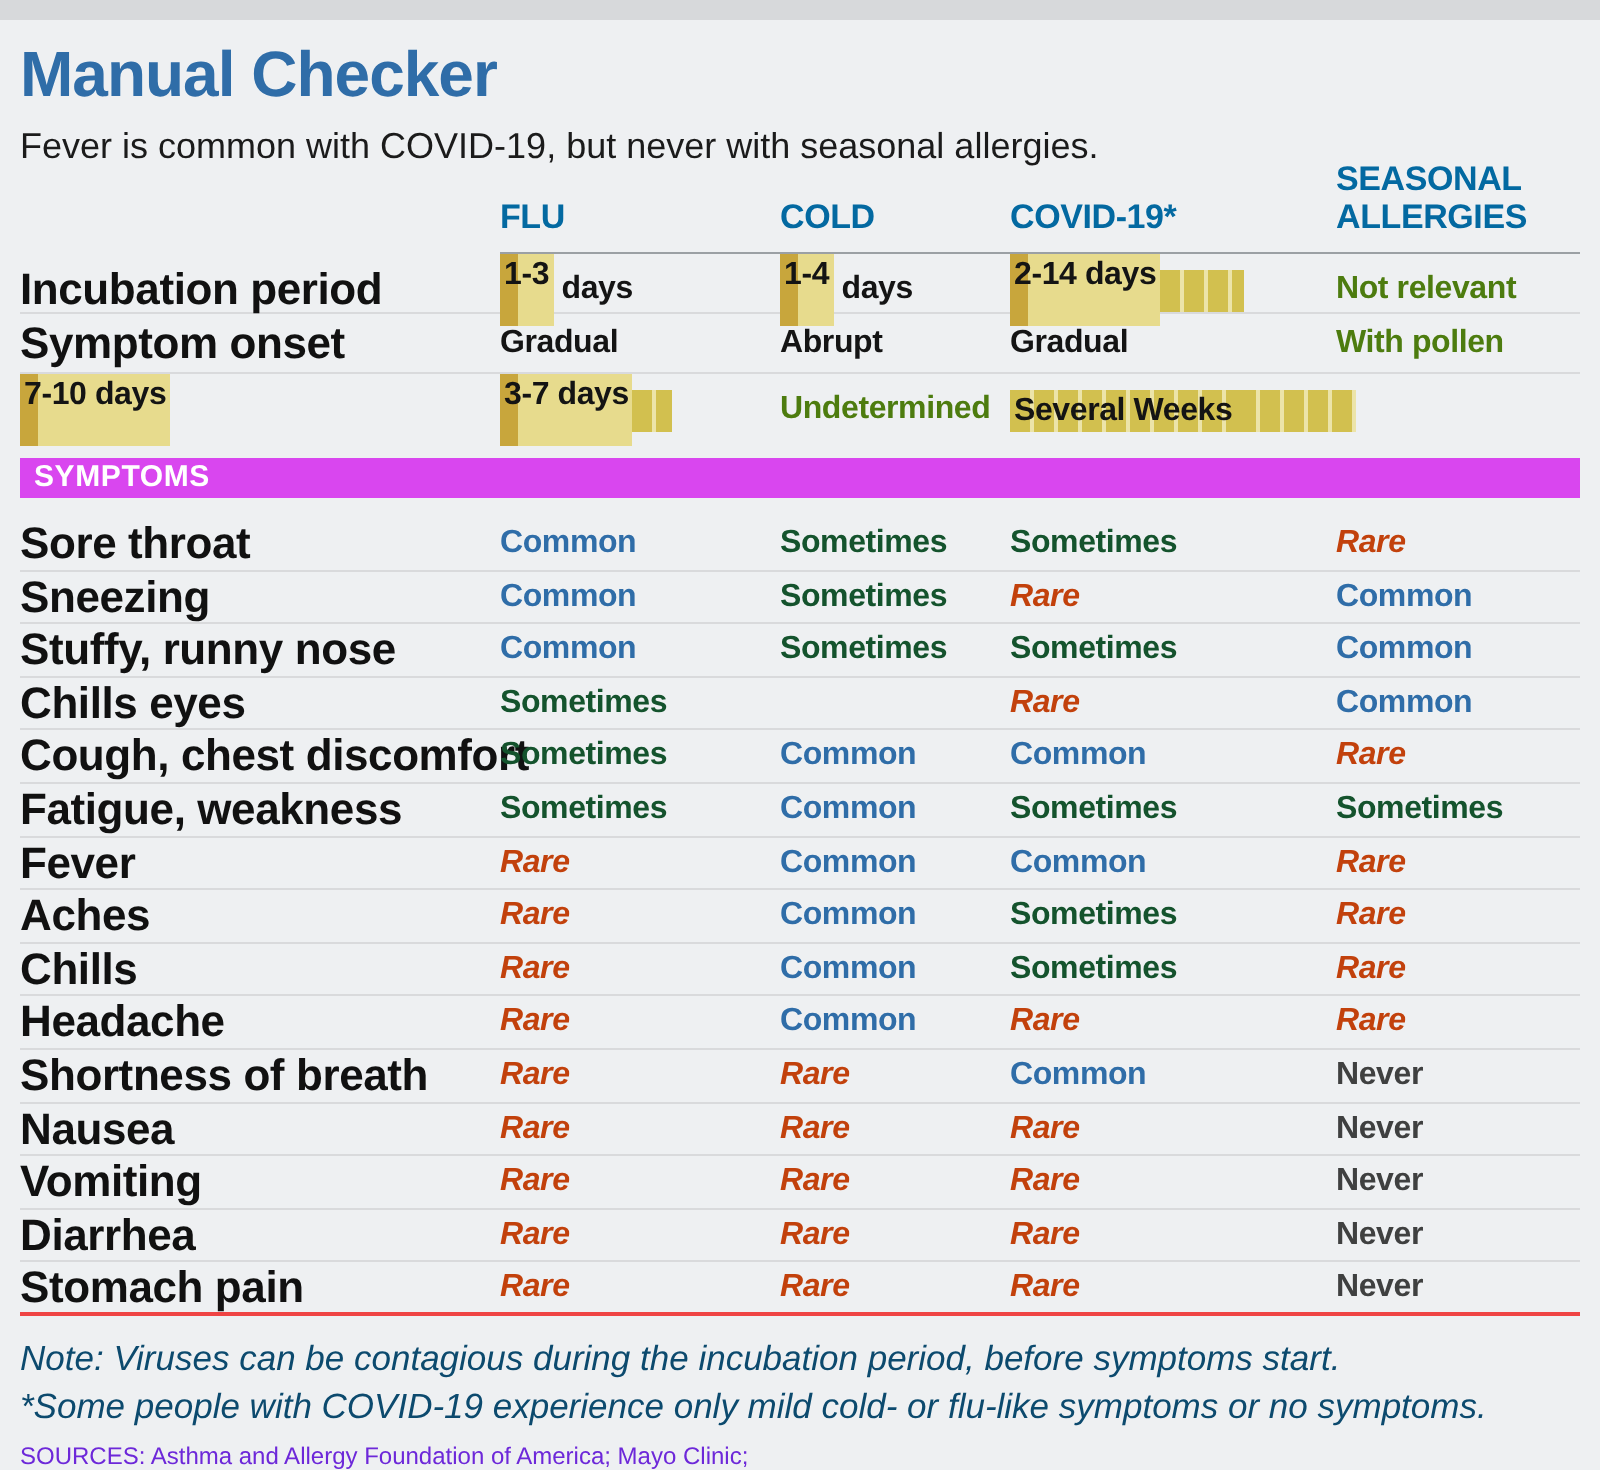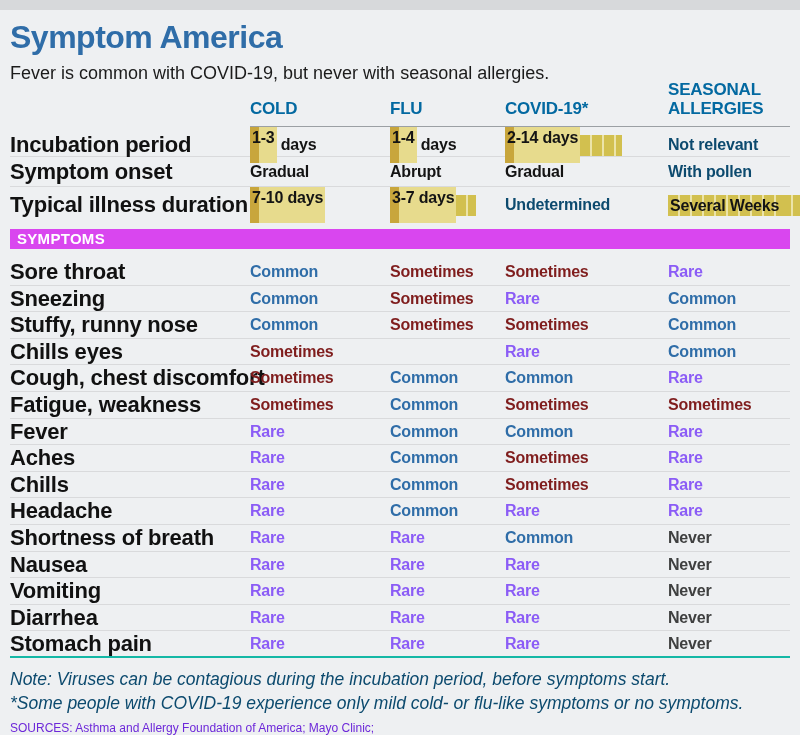--- a/index.html
+++ b/index.html
@@ -25,21 +25,21 @@
     border-bottom:1px solid #9ba0a4;padding-bottom:8px;letter-spacing:-0.2px;
   }
   .col-head.wrap{max-width:125px;}
   .head-spacer{border-bottom:none;}
   
   .ov-row{height:29px;}
   .ov-row + .ov-row{border-top:1px solid #d9dadc;}
   .cell{overflow:visible;white-space:nowrap;}
   .label-cell{font-weight:bold;font-stretch:condensed;font-size:22px;color:#111;letter-spacing:-0.2px;}
   .value-cell{font-weight:bold;font-stretch:condensed;font-size:16px;color:#141414;display:flex;align-items:center;letter-spacing:-0.2px;}
-  .value-cell.muted{color:#0c4a6e;}
+  .value-cell.muted{color:#4d7c0f;}
   .seg{white-space:pre;}
   .hl-solid{
     background:linear-gradient(90deg,#c8a63c 0 9px,#e7db8d 9px);
     display:inline-block;height:36px;line-height:21px;padding:0 2px;
   }
   .hl-stripes-text{
     background:repeating-linear-gradient(90deg,#d2c04f 0 10px,#ece4a9 10px 12px);
     display:inline-block;height:21px;line-height:21px;padding:0 2px;
   }
   .hl-stripes-block{
@@ -49,46 +49,46 @@
   .hl-grow{flex:1 1 auto;margin-right:-10px;}
   
   .symptoms-bar{
     margin-top:13px;height:20px;background:#d946ef;color:#fff;
     font-weight:bold;font-stretch:condensed;font-size:15px;line-height:20px;
     padding-left:7px;letter-spacing:0.3px;
   }
   
   .symptoms-table{margin-top:10px;}
   .sym-row{height:26.6px;box-sizing:border-box;border-bottom:1px solid #d9dadc;}
-  .sym-row:last-child{border-bottom:2px solid #14b8a6;}
+  .sym-row:last-child{border-bottom:2px solid #ef4444;}
   .v-common{color:#2f6da8;}
-  .v-sometimes{color:#7f1d1d;}
-  .v-rare{color:#8b5cf6;}
+  .v-sometimes{color:#14532d;}
+  .v-rare{color:#c2410c;font-style:italic;}
   .v-never{color:#3f4040;}
   
   .notes{margin-top:9px;}
   .note-line{font-style:italic;color:#0c4a6e;font-size:17.5px;line-height:24px;font-stretch:condensed;}
   .footer-row{margin-top:5px;display:flex;justify-content:space-between;align-items:flex-end;}
   .sources div{color:#6d28d9;font-size:12px;line-height:16px;}
   .credit{color:#9fa4a7;font-size:12px;line-height:16px;white-space:nowrap;}
 </style>
 </head>
 <body>
 
 <div class="top-strip"></div>
 
 <div class="content">
 
-  <h1 class="page-title">Symptom America</h1>
+  <h1 class="page-title">Manual Checker</h1>
   <div class="subtitle">Fever is common with COVID-19, but never with seasonal allergies.</div>
 
   <div class="row grid-header">
     <div class="head-spacer"></div>
+    <div class="col-head">FLU</div>
     <div class="col-head">COLD</div>
-    <div class="col-head">FLU</div>
     <div class="col-head">COVID-19*</div>
     <div class="col-head wrap">SEASONAL ALLERGIES</div>
   </div>
 
   <div id="overview-table">
       <div class="row ov-row">
         <div class="cell label-cell">Incubation period</div>
         <div class="cell value-cell">
           <span class="seg hl-solid">1-3</span>
           <span class="seg"> days</span>
@@ -114,21 +114,20 @@
           <span class="seg">Abrupt</span>
         </div>
         <div class="cell value-cell">
           <span class="seg">Gradual</span>
         </div>
         <div class="cell value-cell muted">
           <span class="seg">With pollen</span>
         </div>
       </div>
       <div class="row ov-row">
-        <div class="cell label-cell">Typical illness duration</div>
         <div class="cell value-cell">
           <span class="seg hl-solid">7-10 days</span>
         </div>
         <div class="cell value-cell">
           <span class="seg hl-solid">3-7 days</span>
           <span class="seg hl-stripes-block" style="width: 20px;"></span>
         </div>
         <div class="cell value-cell muted">
           <span class="seg">Undetermined</span>
         </div>

